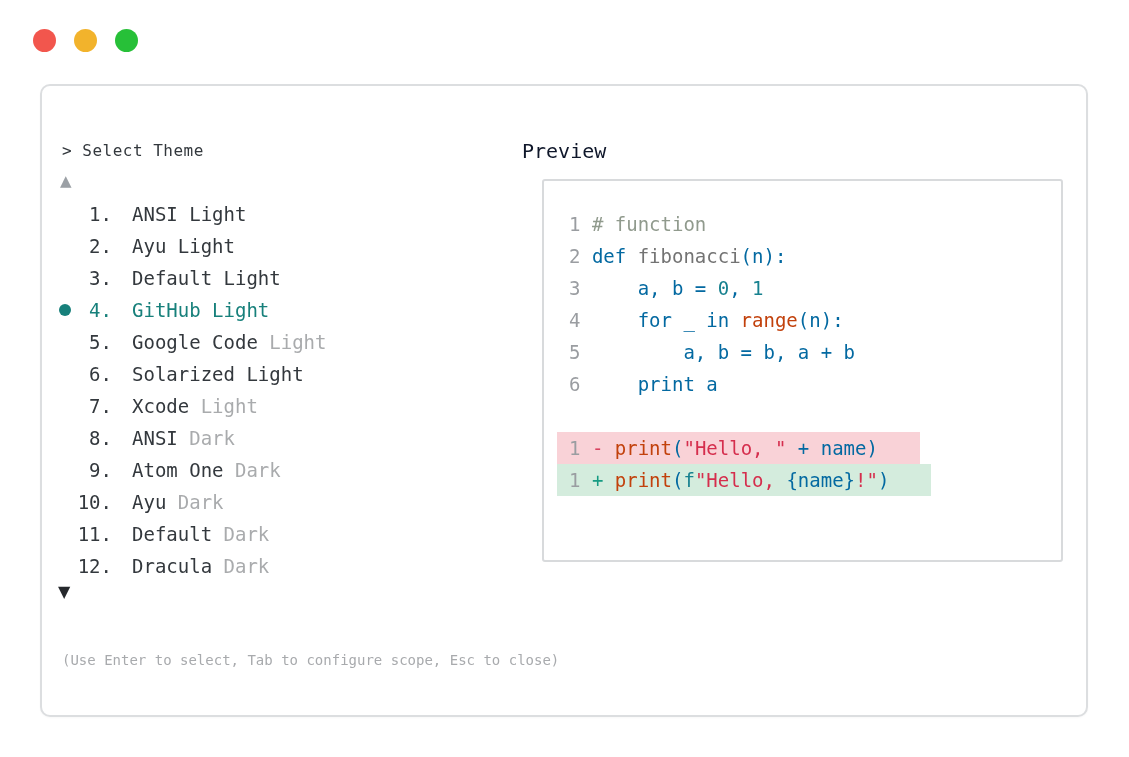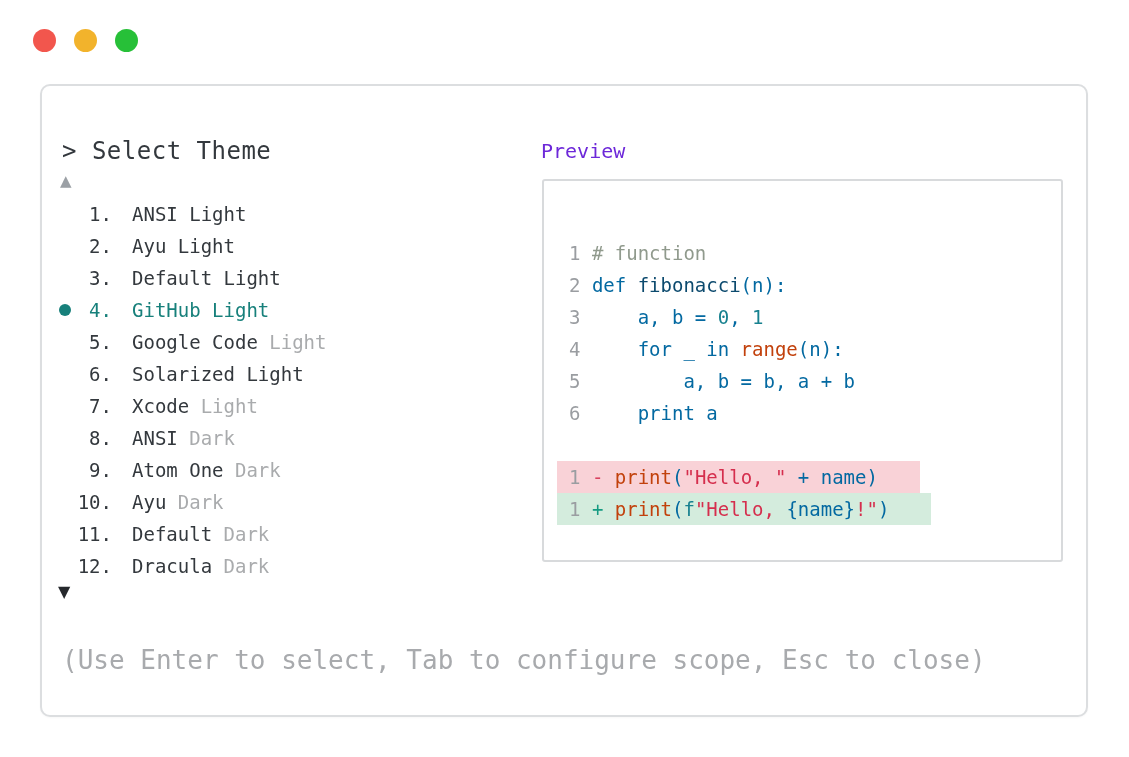--- a/index.html
+++ b/index.html
@@ -9,55 +9,55 @@
   
   .traffic-lights { position:absolute; left:33px; top:29px; display:flex; gap:18px; }
   .tl { width:23px; height:23px; border-radius:50%; border:none; cursor:default; }
 
   
   .panel { position:absolute; left:40px; top:84px; width:1048px; height:633px;
            background:#ffffff; border:2px solid #dcdee0; border-radius:10px;
            box-shadow:0 1px 2px rgba(0,0,0,0.03); }
 
   .prompt { position:absolute; left:20px; top:50px; height:30px; line-height:30px;
-            font-size:24px; color:#33383d; letter-spacing:0.5px; }
+            font-size:16px; color:#33383d; letter-spacing:0.5px; }
 
   .scroll-up   { position:absolute; left:18px; top:84px; height:22px; line-height:22px;
                  font-size:15px; color:#9ba0a5; font-family:"DejaVu Sans", sans-serif; }
   .scroll-down { position:absolute; left:16px; top:492px; height:28px; line-height:28px;
                  font-size:16px; color:#25282c; font-family:"DejaVu Sans", sans-serif; }
 
   .theme-list { position:absolute; left:0; top:112px; width:460px; }
   .theme-row { display:flex; align-items:center; height:32px; font-size:19px; color:#33383d; cursor:default; }
   .theme-row .bullet-zone { width:16px; margin-left:15px; display:flex; justify-content:center; }
   .theme-row .bullet { width:12px; height:12px; border-radius:50%; background:transparent; }
   .theme-row .num { width:39px; text-align:right; white-space:pre; }
   .theme-row .nm  { margin-left:20px; white-space:pre; }
   .theme-row .variant-dim { color:#a9abad; }
   .theme-row.selected { color:#17807b; }
   .theme-row.selected .bullet { background:#17807b; }
 
   .help { position:absolute; left:20px; top:558px; height:32px; line-height:32px;
-          font-size:26px; color:#a8aaad; white-space:pre; }
+          font-size:14px; color:#a8aaad; white-space:pre; }
 
   
-  .preview-label { position:absolute; left:499px; top:50px; height:30px; line-height:30px;
-                   font-size:20px; color:#6d28d9; }
+  .preview-label { position:absolute; left:480px; top:50px; height:30px; line-height:30px;
+                   font-size:20px; color:#0f172a; }
   .preview-box { position:absolute; left:500px; top:93px; width:521px; height:383px;
                  background:#ffffff; border:2px solid #d8dadc; border-radius:3px; overflow:hidden; }
-  .code { padding-top:56px; font-size:19px; }
+  .code { padding-top:27px; font-size:19px; }
   .code-row { height:32px; line-height:32px; white-space:pre; padding-left:25px; }
   .code-row.diff { width:fit-content; padding-left:12px; padding-right:42px; margin-left:13px; }
   .code-row.removed { background:#f9d2d7; }
   .code-row.added   { background:#d4ecdd; }
 
   .tk-lnum    { color:#9a9da1; }
   .tk-plain   { color:#0369a1; }
   .tk-comment { color:#909a8d; }
-  .tk-fname   { color:#0c4a6e; }
+  .tk-fname   { color:#737373; }
   .tk-call    { color:#c2410c; }
   .tk-num     { color:#17818f; }
   .tk-str     { color:#d52e4d; }
   .tk-minus   { color:#d8415f; }
   .tk-plus    { color:#169b82; }
 </style>
 </head>
 <body>
 
 <div class="traffic-lights" id="traffic-lights">

